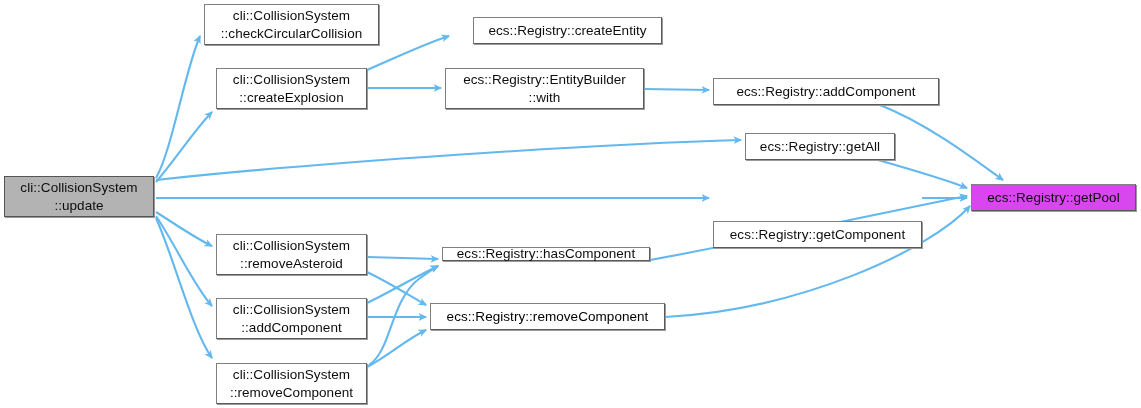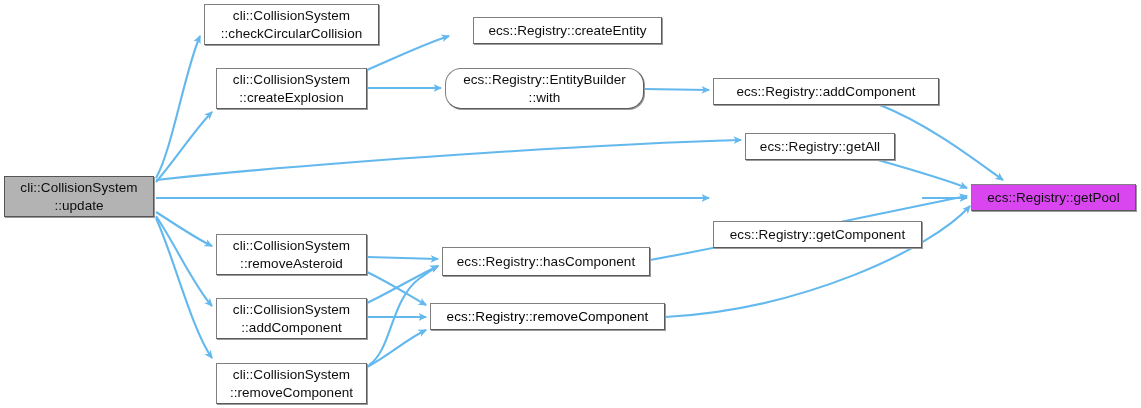--- a/index.html
+++ b/index.html
@@ -83,21 +83,21 @@
         <span>
           <div>cli::CollisionSystem</div>
           <div>::removeComponent</div>
         </span>
       </div>
       <div class="node" style="left: 453px; top: 17px; width: 189px; height: 27px; background: rgb(255, 255, 255); color: rgb(13, 13, 13); margin-left: 20px;">
         <span>
           <div>ecs::Registry::createEntity</div>
         </span>
       </div>
-      <div class="node" style="left: 445px; top: 68px; width: 199px; height: 41px; background: rgb(255, 255, 255); color: rgb(13, 13, 13); border-radius: 16px;">
+      <div class="node" style="left: 445px; top: 68px; width: 199px; height: 41px; background: rgb(255, 255, 255); color: rgb(13, 13, 13);">
         <span>
           <div>ecs::Registry::EntityBuilder</div>
           <div>::with</div>
         </span>
       </div>
       <div class="node" style="left: 713px; top: 78px; width: 226px; height: 27px; background: rgb(255, 255, 255); color: rgb(13, 13, 13);">
         <span>
           <div>ecs::Registry::addComponent</div>
         </span>
       </div>
@@ -109,21 +109,21 @@
       <div class="node" style="left: 713px; top: 185px; width: 209px; height: 27px; background: rgb(255, 255, 255); color: rgb(13, 13, 13); margin-top: 36px;">
         <span>
           <div>ecs::Registry::getComponent</div>
         </span>
       </div>
       <div class="node" style="left: 971px; top: 184px; width: 165px; height: 27px; background: #d946ef; color: rgb(13, 13, 13);">
         <span>
           <div>ecs::Registry::getPool</div>
         </span>
       </div>
-      <div class="node" style="left: 442px; top: 247px; width: 208px; height: 29px; background: rgb(255, 255, 255); color: rgb(13, 13, 13); text-align: right;">
+      <div class="node" style="left: 442px; top: 247px; width: 208px; height: 14px; background: rgb(255, 255, 255); color: rgb(13, 13, 13); text-align: right;">
         <span>
           <div>ecs::Registry::hasComponent</div>
         </span>
       </div>
       <div class="node" style="left: 430px; top: 303px; width: 235px; height: 27px; background: rgb(255, 255, 255); color: #000000;">
         <span>
           <div>ecs::Registry::removeComponent</div>
         </span>
       </div>
     </div>

